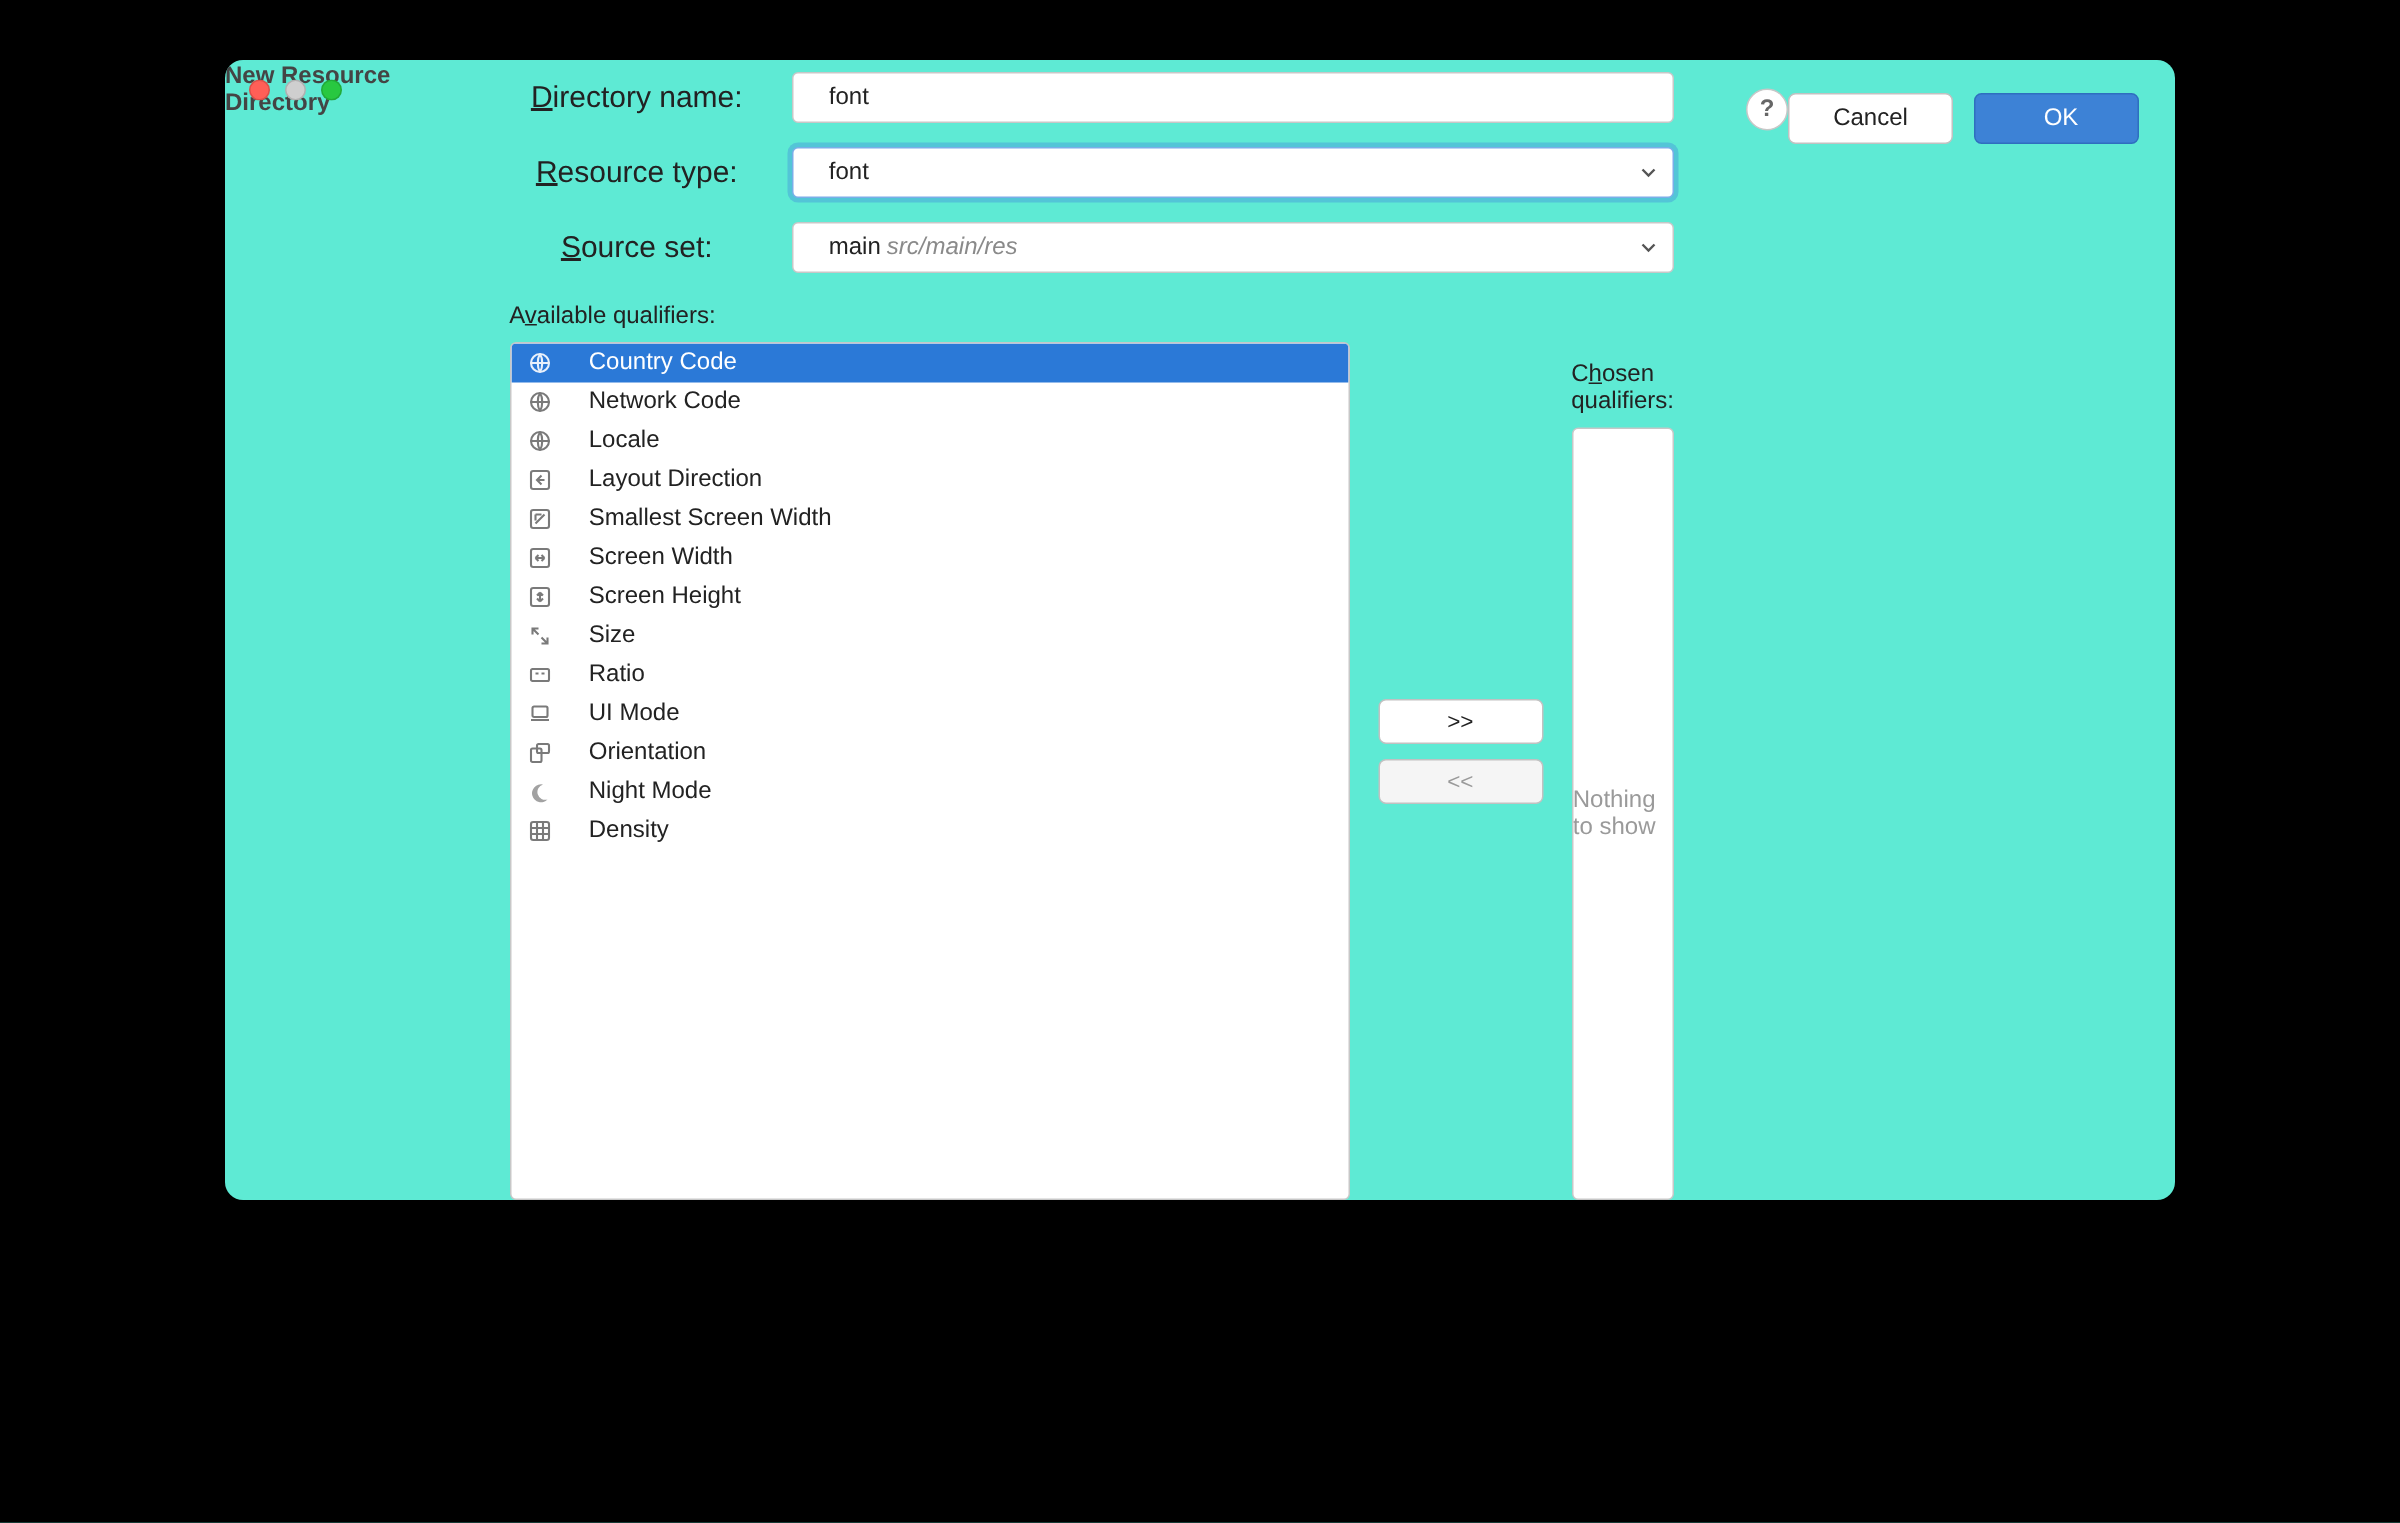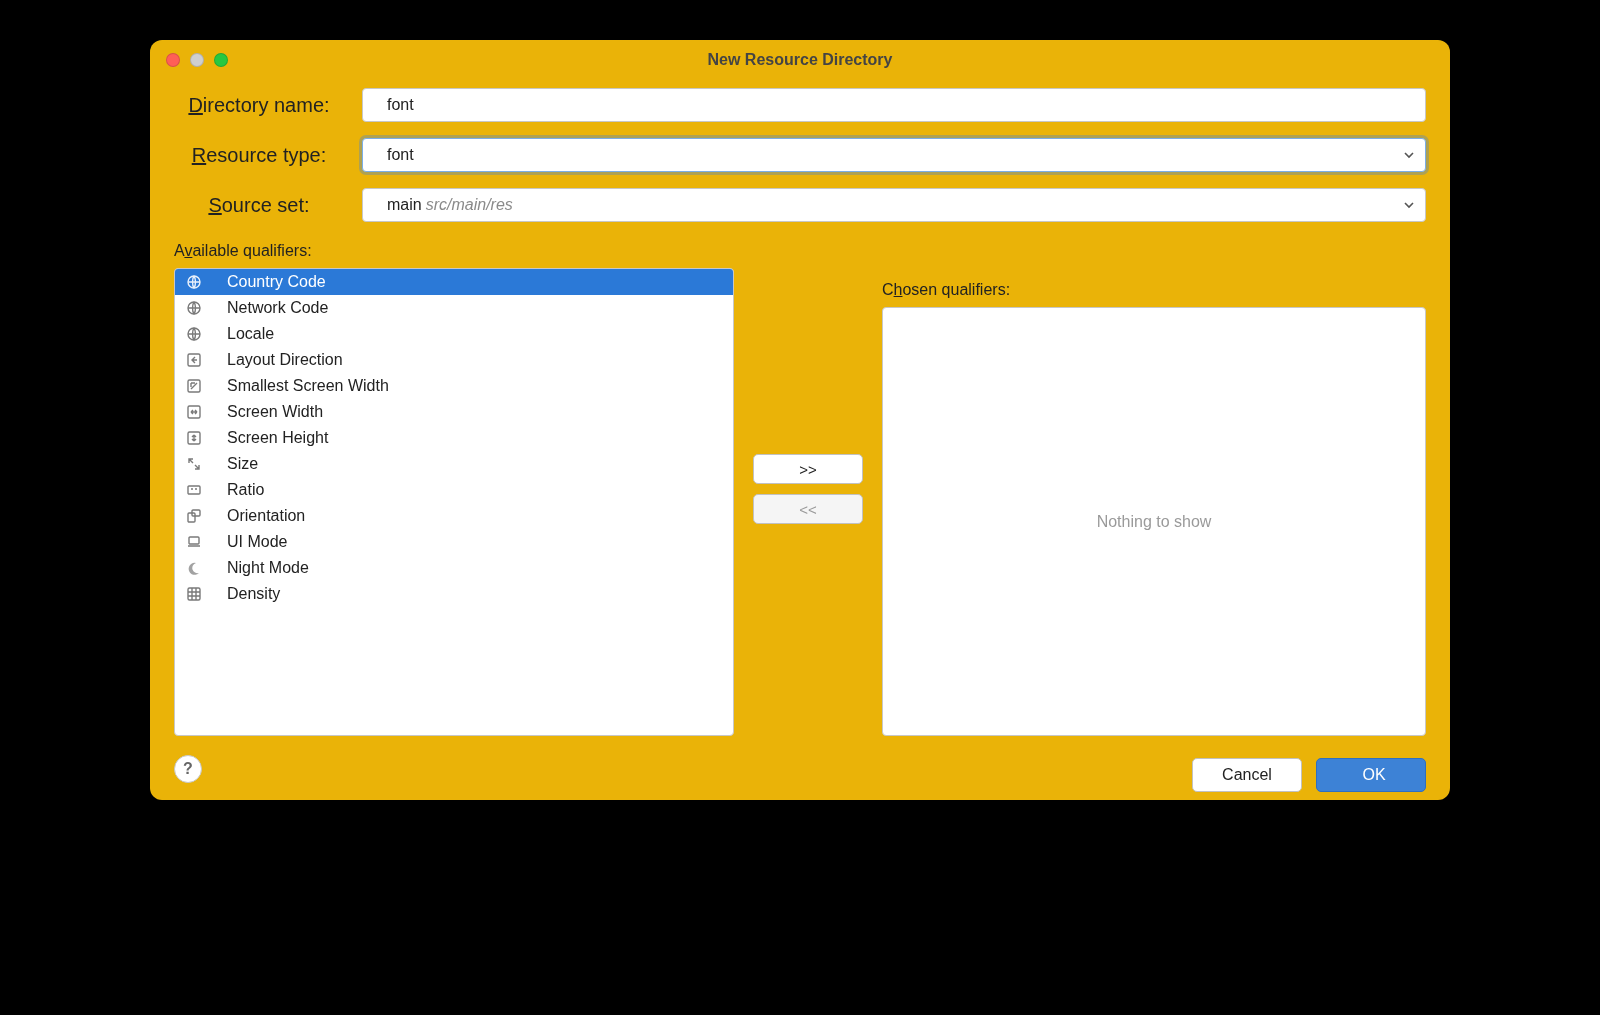--- a/index.html
+++ b/index.html
@@ -12,24 +12,24 @@
     color: #1f1f1f;
   }
   .stage {
     width: 1600px; height: 1015px;
     display: flex; align-items: flex-start; justify-content: center;
     padding-top: 40px;
   }
   .window {
     width: 1300px;
     height: 760px;
-    background: #eab308;
+    background: #5eead4;
     border-radius: 12px;
     box-shadow: 0 25px 50px rgba(0,0,0,0.5), 0 0 0 1px rgba(0,0,0,0.08);
-    display: flex; flex-direction: column;
+    display: flex; flex-direction: row;
     overflow: hidden;
     position: relative;
   }
   .titlebar {
     height: 40px;
     display: flex; align-items: center; justify-content: center;
     position: relative;
     font-weight: 600;
     font-size: 16px;
     color: #444;
@@ -305,34 +305,34 @@
                     <svg width="16" height="16" viewBox="0 0 16 16" fill="none" stroke="currentColor" stroke-width="1.4">
                       <rect x="2" y="4" width="12" height="8" rx="1"></rect>
                       <path d="M5 7h2M9 7h2"></path>
                     </svg>
                   </span>
                   <span>Ratio</span>
                 </div>
                 <div class="listitem">
                   <span class="ico">
                     <svg width="16" height="16" viewBox="0 0 16 16" fill="none" stroke="currentColor" stroke-width="1.4">
+                      <rect x="3" y="3" width="10" height="7" rx="1"></rect>
+                      <path d="M2 12h12"></path>
+                    </svg>
+                  </span>
+                  <span>UI Mode</span>
+                </div>
+                <div class="listitem">
+                  <span class="ico">
+                    <svg width="16" height="16" viewBox="0 0 16 16" fill="none" stroke="currentColor" stroke-width="1.4">
                       <rect x="2" y="5" width="7" height="9" rx="1"></rect>
                       <rect x="6" y="2" width="8" height="6" rx="1"></rect>
                     </svg>
                   </span>
                   <span>Orientation</span>
-                </div>
-                <div class="listitem">
-                  <span class="ico">
-                    <svg width="16" height="16" viewBox="0 0 16 16" fill="none" stroke="currentColor" stroke-width="1.4">
-                      <rect x="3" y="3" width="10" height="7" rx="1"></rect>
-                      <path d="M2 12h12"></path>
-                    </svg>
-                  </span>
-                  <span>UI Mode</span>
                 </div>
                 <div class="listitem">
                   <span class="ico">
                     <svg width="16" height="16" viewBox="0 0 16 16" fill="none" stroke="currentColor" stroke-width="1.4">
                       <path d="M10 3a6 6 0 1 0 3 10 5 5 0 0 1-3-10z" fill="currentColor" stroke="none" opacity="0.7"></path>
                     </svg>
                   </span>
                   <span>Night Mode</span>
                 </div>
                 <div class="listitem">

